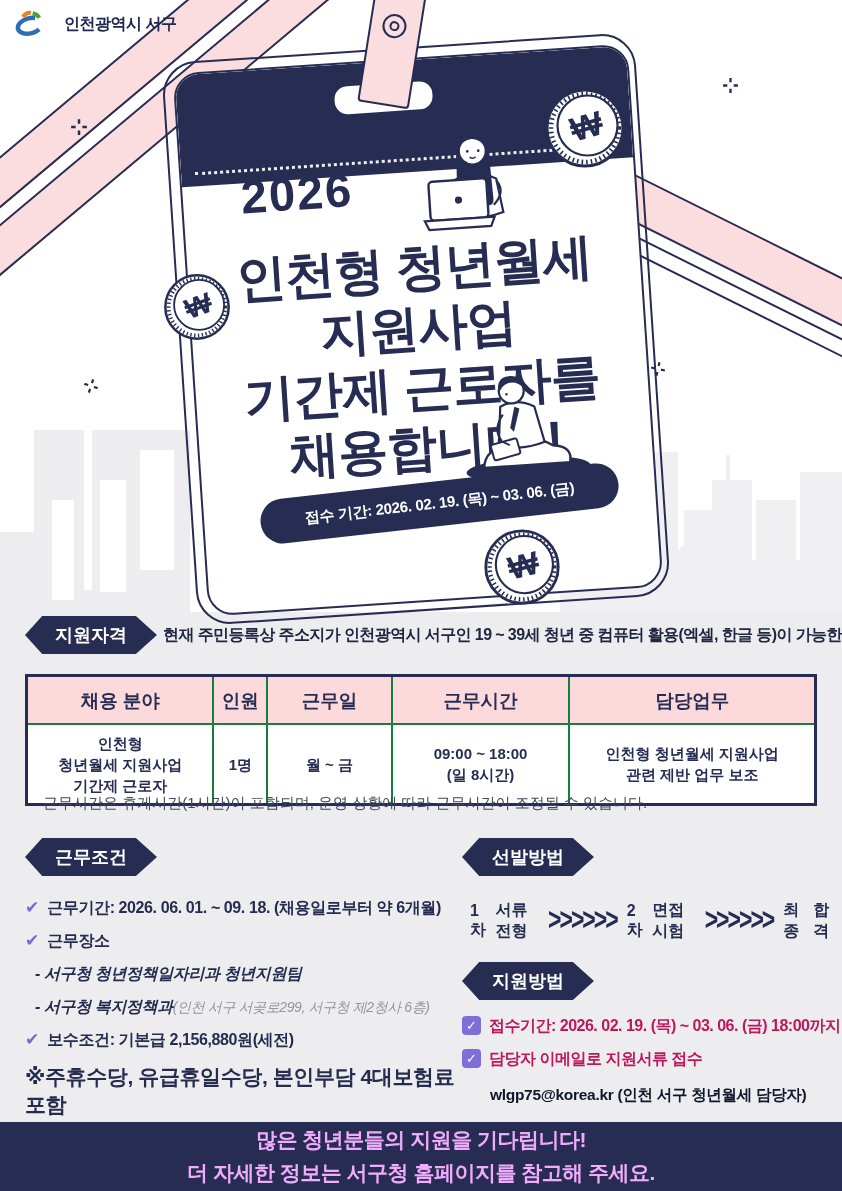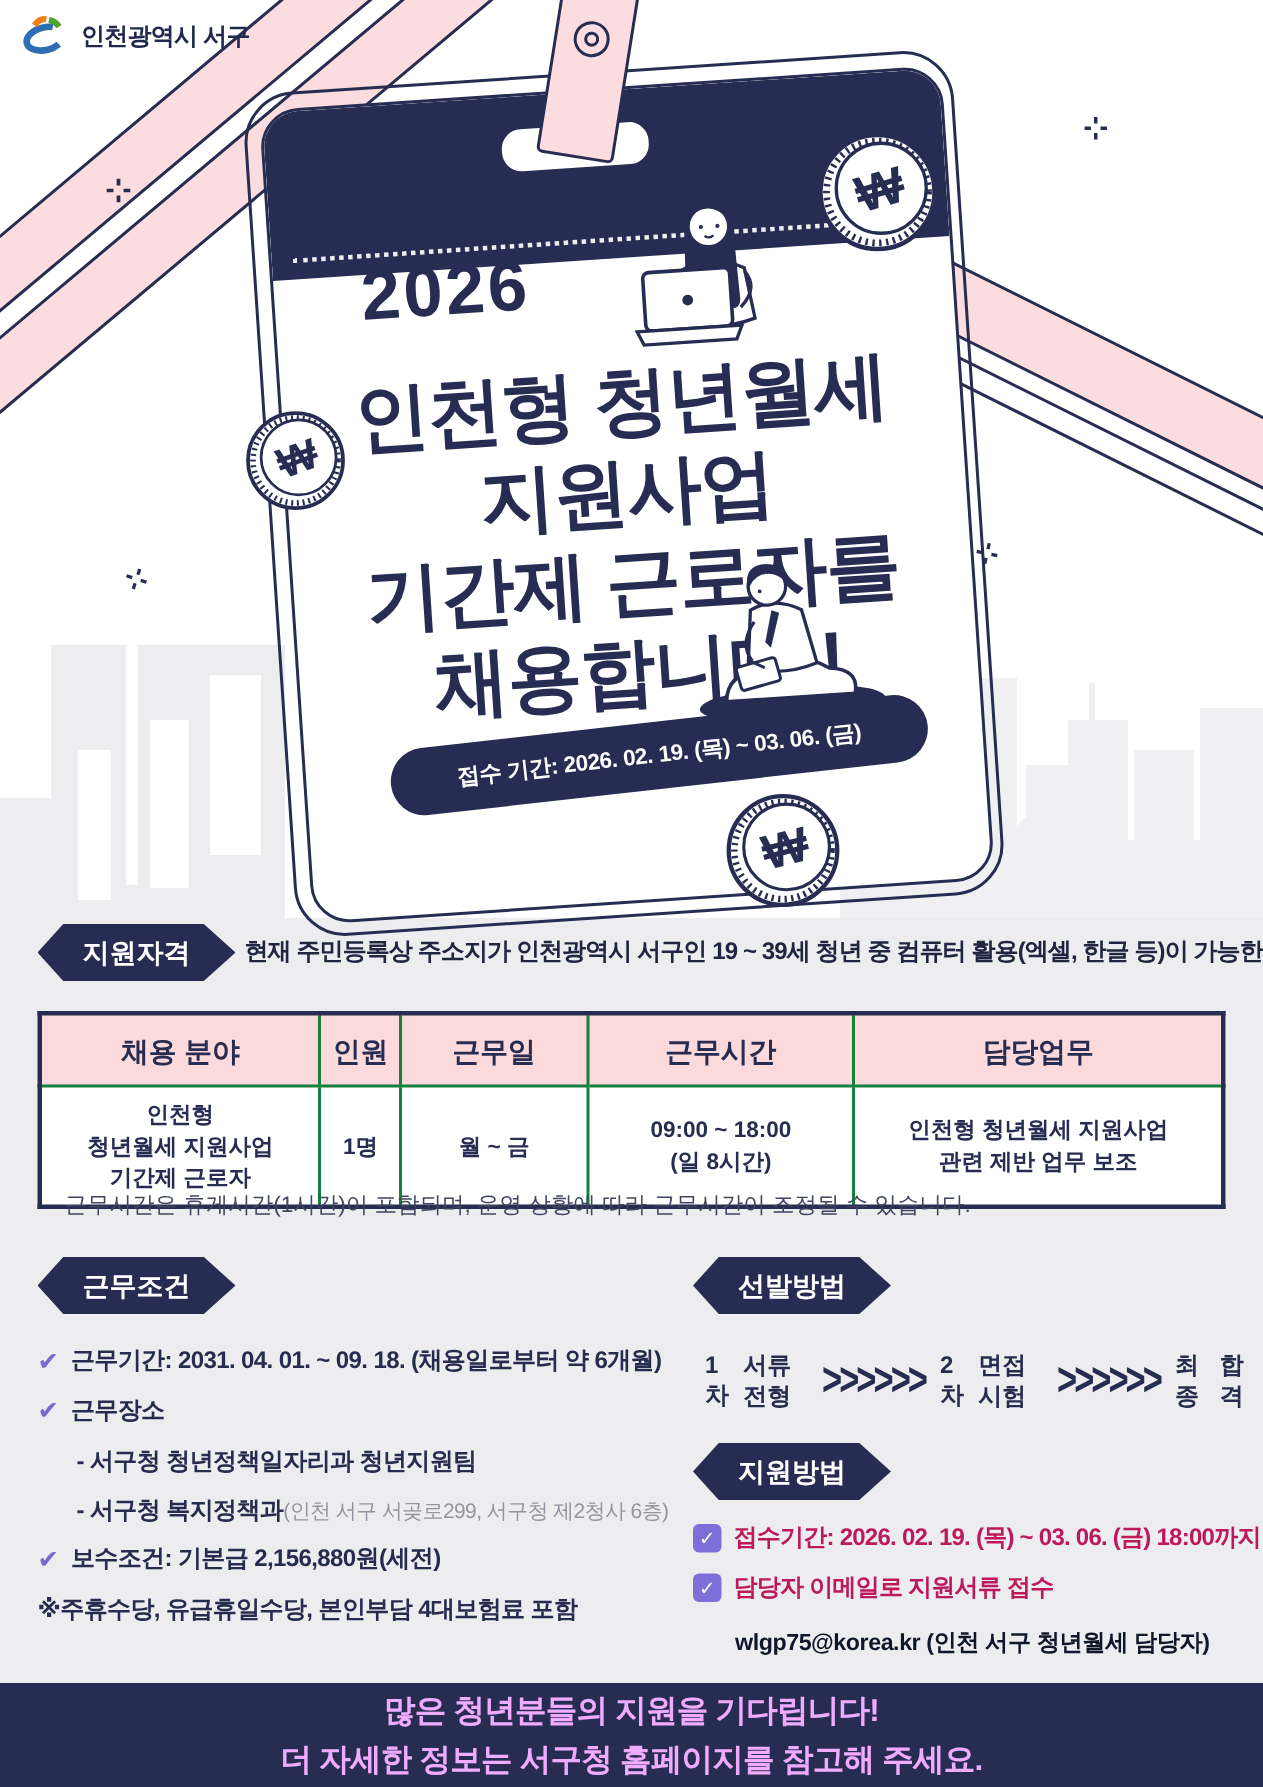--- a/index.html
+++ b/index.html
@@ -53,37 +53,37 @@
   table.recruit td{height:66px;font-size:15px;font-weight:600;line-height:21px;padding:6px 4px;}
   .tbl-note{position:absolute;left:43px;top:794px;font-size:15px;font-weight:500;color:#40465f;z-index:4;}
 
   .col-left{position:absolute;left:25px;top:838px;width:432px;z-index:4;}
   .col-right{position:absolute;left:462px;top:838px;width:372px;z-index:4;}
   .flag.inline{position:relative;left:0;top:0;}
   .wc-list{margin-top:22px;}
   .row{display:flex;align-items:flex-start;gap:8px;margin-bottom:13px;}
   .chk{color:#7a68cf;font-size:17px;font-weight:700;line-height:20px;}
   .wc-text{font-size:16px;font-weight:700;color:#262c4e;line-height:20px;letter-spacing:-.4px;}
-  .wc-dash{margin:0 0 12px 26px;font-size:16px;font-weight:700;color:#262c4e;letter-spacing:-.4px;}
+  .wc-dash{margin:0 0 12px 10px;font-size:16px;font-weight:700;color:#262c4e;letter-spacing:-.4px;font-style:italic;}
   .wc-addr{margin:0 0 12px 34px;font-size:13.5px;font-weight:500;color:#94949e;letter-spacing:-.4px;}
   .wc-addr-inline{font-size:14px;font-weight:500;color:#94949e;}
-  .wc-note{margin-top:2px;font-size:16px;font-weight:700;color:#262c4e;letter-spacing:-.4px;}
+  .wc-note{margin-top:2px;font-size:21px;font-weight:700;color:#262c4e;letter-spacing:-.4px;}
 
   .steps{display:flex;align-items:center;gap:10px;margin:24px 0 20px 8px;}
   .step{display:flex;flex-direction:row;align-items:center;gap:9px;font-size:16px;font-weight:700;color:#262c4e;}
   .chevrons{font-size:23px;font-weight:800;letter-spacing:-2px;color:#272d52;transform:scaleY(1.35) translateY(-1px);white-space:nowrap;}
   .apply-list{margin-top:16px;}
   .cbx{flex:0 0 auto;width:19px;height:19px;border-radius:4px;background:#7e6fd8;color:#fff;display:flex;align-items:center;justify-content:center;font-size:13px;font-weight:700;margin-top:0;}
   .ap-text{font-size:16px;font-weight:700;color:#be185d;letter-spacing:-.5px;line-height:20px;white-space:nowrap;}
   .ap-email{margin:16px 0 0 28px;font-size:15.5px;font-weight:600;color:#0f172a;letter-spacing:-.3px;}
 
   .footer{position:absolute;left:0;top:1122px;width:842px;height:69px;background:#272d52;display:flex;flex-direction:column;align-items:center;justify-content:center;gap:5px;z-index:5;}
   .footer div{color:#f0abfc;font-size:21px;font-weight:600;letter-spacing:-.5px;}
 
-  .logo{position:absolute;left:14px;top:10px;display:flex;align-items:center;gap:8px;z-index:8;}
+  .logo{position:absolute;left:14px;top:10px;display:flex;align-items:center;gap:18px;z-index:8;}
   .logo-text{font-size:16px;font-weight:800;color:#20284e;letter-spacing:-.5px;}
 </style>
 </head>
 <body>
 
 <div class="poster">
 
   <div class="bg-gray"></div>
   <svg class="skyline" width="842" height="252" viewBox="0 0 842 252">
     <rect x="0" y="70" width="190" height="182" fill="#ededf0"></rect>
@@ -256,21 +256,21 @@
   </table>
   <div class="tbl-note">근무시간은 휴게시간(1시간)이 포함되며, 운영 상황에 따라 근무시간이 조정될 수 있습니다.</div>
 
   <div class="col-left">
     <div class="flag inline">
         <span>근무조건</span>
       </div>
     <div class="wc-list">
       <div class="row">
         <span class="chk">✔</span>
-        <span class="wc-text">근무기간: 2031. 04. 01. ~ 09. 18. (채용일로부터 약 6개월)</span>
+        <span class="wc-text">근무기간: 2026. 06. 01. ~ 09. 18. (채용일로부터 약 6개월)</span>
       </div>
       <div class="row">
         <span class="chk">✔</span>
         <span class="wc-text">근무장소</span>
       </div>
       <div class="wc-dash">- 서구청 청년정책일자리과 청년지원팀</div>
       <div class="wc-dash"><span>- 서구청 복지정책과</span><span class="wc-addr-inline">(인천 서구 서곶로299, 서구청 제2청사 6층)</span></div>
       <div class="row">
         <span class="chk">✔</span>
         <span class="wc-text">보수조건: 기본급 2,156,880원(세전)</span>

